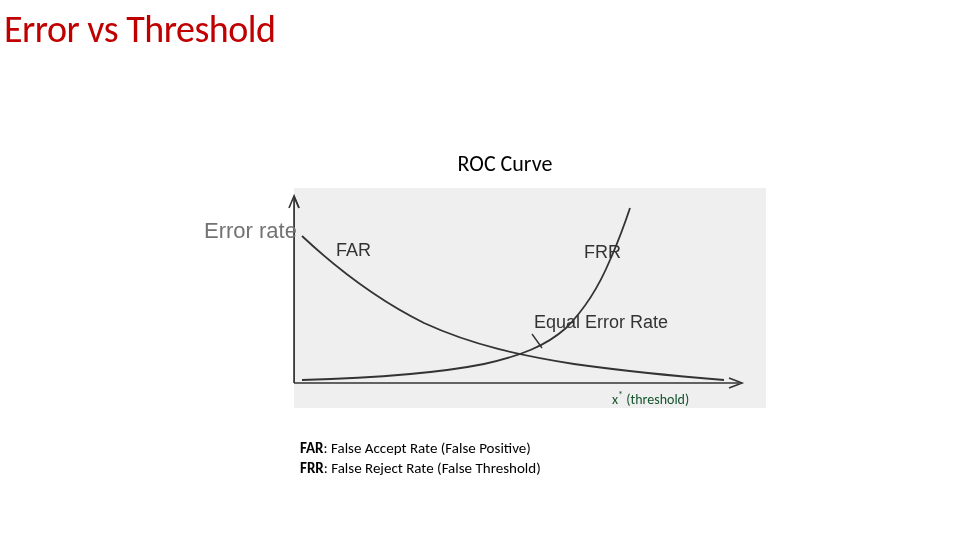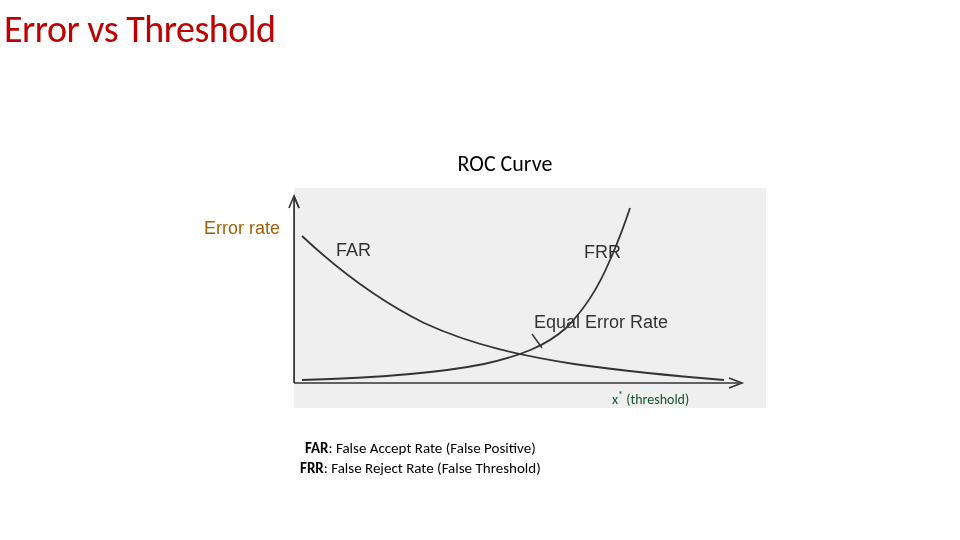--- a/index.html
+++ b/index.html
@@ -47,22 +47,22 @@
     position: absolute;
     left: 0;
     top: 0;
     width: 572px;
     height: 220px;
   }
   .axis-label-y {
     position: absolute;
     left: 204px;
     top: 218px;
-    font-size: 18px;
-    color: #a16207;
+    font-size: 22px;
+    color: #737373;
     font-family: Arial, sans-serif;
   }
   .curve-label-far {
     position: absolute;
     left: 336px;
     top: 240px;
     font-size: 18px;
     color: #333333;
     font-family: Arial, sans-serif;
   }
@@ -90,21 +90,20 @@
     color: #14532d;
   }
   .x-axis-label sup { font-size: 10px; }
   .legend {
     position: absolute;
     left: 300px;
     top: 438px;
     font-size: 15px;
     color: #000000;
     line-height: 1.35;
-    text-align: center;
   }
   .legend .b { font-weight: 700; }
 </style>
 </head>
 <body>
 
 <div class="slide">
 
   <div class="title">Error vs Threshold</div>
 

